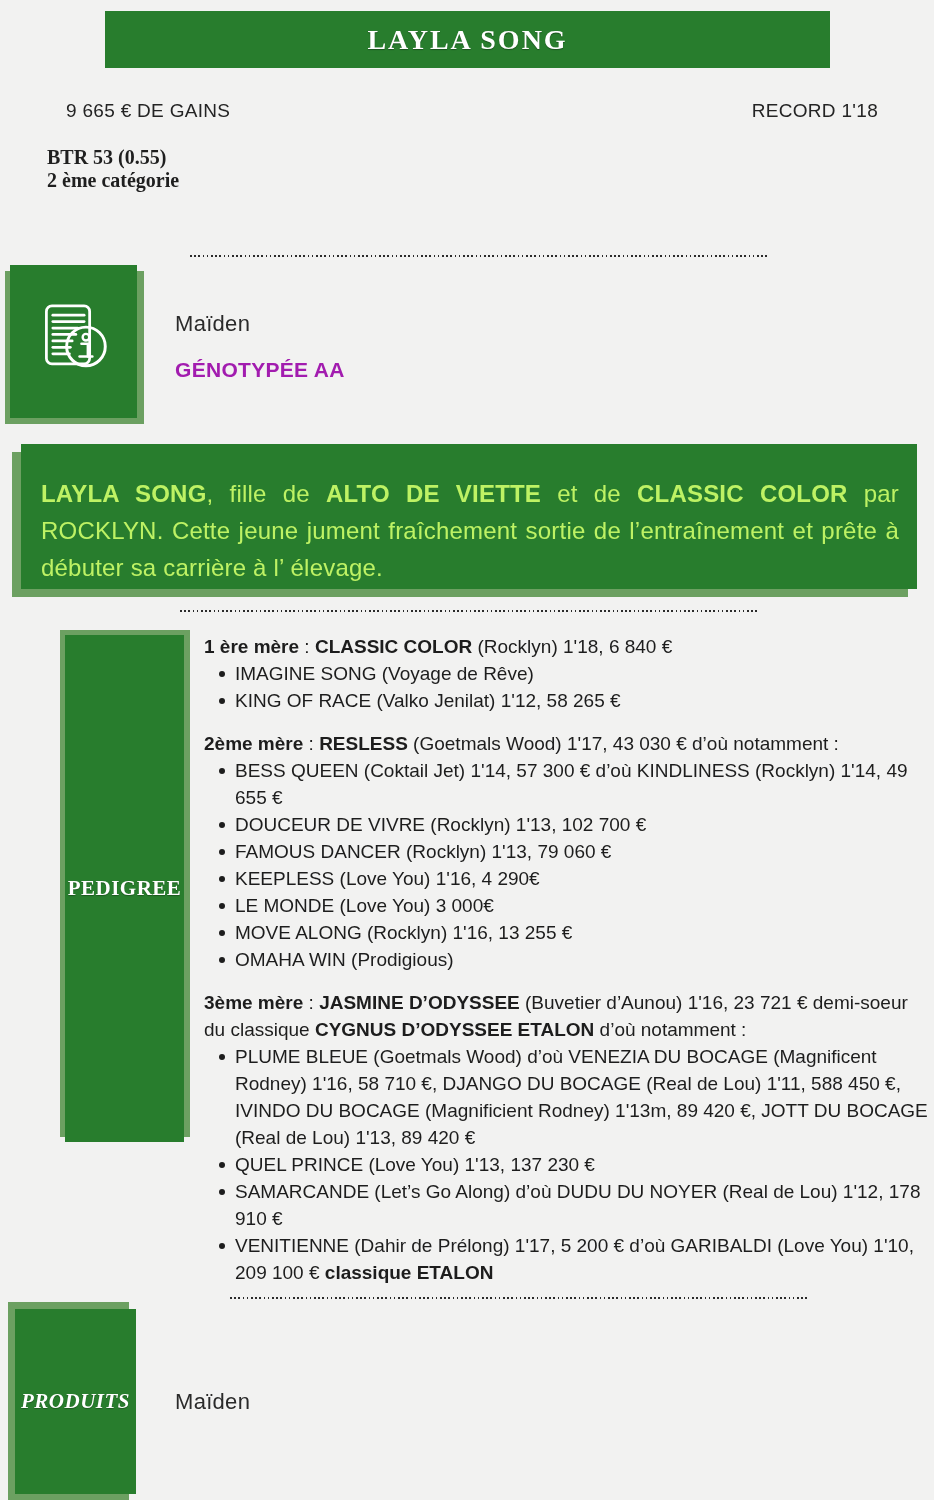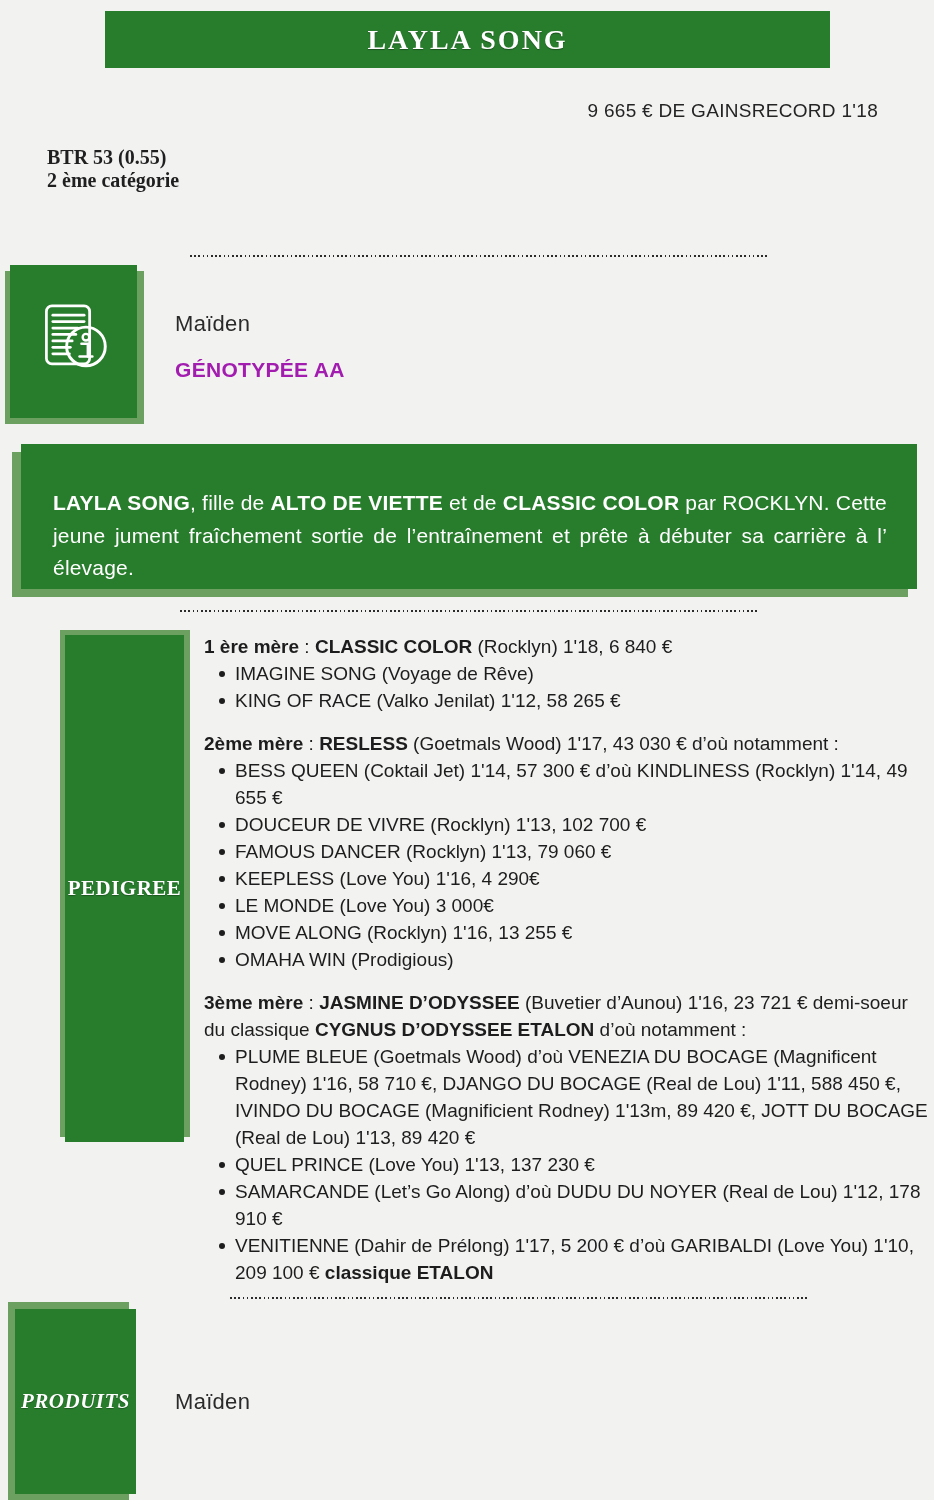--- a/index.html
+++ b/index.html
@@ -21,21 +21,21 @@
   }
   .banner h1{
     margin:0;color:#ffffff;
     font-family:"Liberation Serif","DejaVu Serif",serif;
     font-weight:bold;font-size:28px;letter-spacing:2px;
     text-shadow:0 1px 1px rgba(0,0,0,.35);
   }
 
   
   .stats-row{display:flex;justify-content:space-between;align-items:baseline;}
-  .stats-row.r1{margin:32px 56px 0 66px;font-size:19px;color:#242424;letter-spacing:.3px;justify-content:flex-end;}
+  .stats-row.r1{margin:32px 56px 0 66px;font-size:19px;color:#242424;letter-spacing:.3px;}
   .stats-row.r2{margin:24px 48px 0 47px;font-size:20px;font-weight:bold;flex-direction:column;}
   .stats-row.r2 span{font-family:"Liberation Serif","DejaVu Serif",serif;}
 
   
   .dotted{
     height:3px;
     background-image:repeating-linear-gradient(to right,#2b2b2b 0 1.6px,transparent 1.6px 4.2px);
     background-size:100% 2px;background-repeat:no-repeat;background-position:0 1px;
   }
   .d1{margin:62px 0 0 190px;width:578px;}
@@ -56,21 +56,21 @@
   
   .desc-box{
     margin:26px 0 0 21px;
     width:896px;height:145px;
     background:#287d2d;
     box-shadow:-9px 8px 0 #6ca061;
     box-sizing:border-box;
     padding:27px 14px 0 16px;
   }
   .desc-box p{
-    margin:16px;color:#ffffff;font-size:21px;line-height:1.55;
+    margin:4px;color:#bef264;font-size:24px;line-height:1.55;
     text-align:justify;letter-spacing:.2px;
   }
   .desc-box .b{font-weight:bold;}
 
   
   .pedigree-section{display:flex;margin:18px 0 0 17px;}
   .side-box{
     background:#287d2d;flex:none;
     display:flex;align-items:center;justify-content:center;
   }

